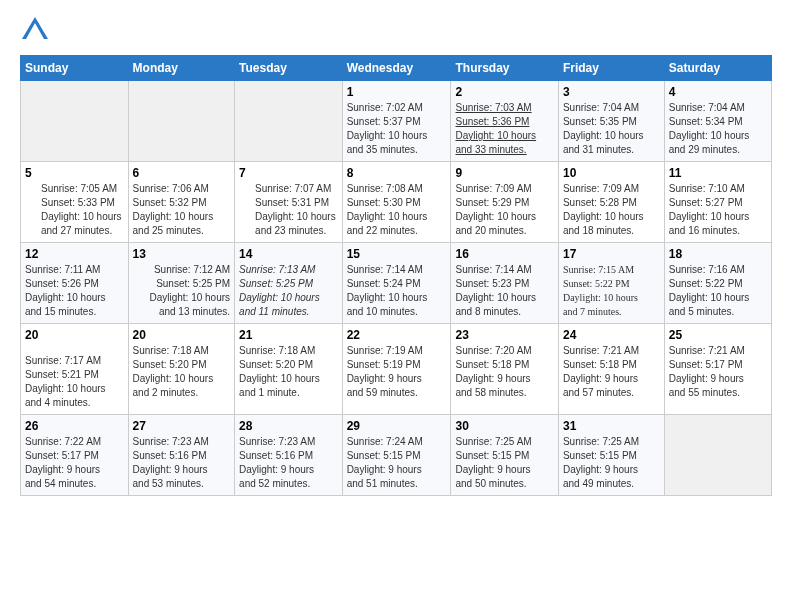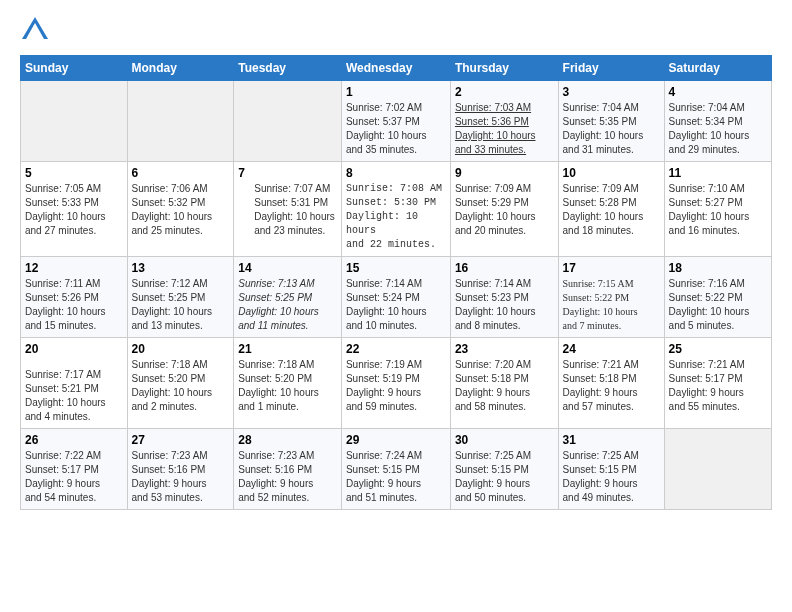--- a/index.html
+++ b/index.html
@@ -164,42 +164,42 @@
             <span class="day-number">4</span>
             <div class="day-info" style="white-space: pre-line;">Sunrise: 7:04 AM
 Sunset: 5:34 PM
 Daylight: 10 hours
 and 29 minutes.</div>
           </td>
         </tr>
         <tr>
           <td>
             <span class="day-number">5</span>
-            <div class="day-info" style="white-space: pre-line;">Sunrise: 7:05 AM
+            <div class="day-info" style="white-space: pre-line; margin-left: 16px;">Sunrise: 7:05 AM
 Sunset: 5:33 PM
 Daylight: 10 hours
 and 27 minutes.</div>
           </td>
           <td>
             <span class="day-number">6</span>
             <div class="day-info" style="white-space: pre-line;">Sunrise: 7:06 AM
 Sunset: 5:32 PM
 Daylight: 10 hours
 and 25 minutes.</div>
           </td>
           <td>
             <span class="day-number">7</span>
             <div class="day-info" style="white-space: pre-line; margin-left: 16px;">Sunrise: 7:07 AM
 Sunset: 5:31 PM
 Daylight: 10 hours
 and 23 minutes.</div>
           </td>
           <td>
             <span class="day-number">8</span>
-            <div class="day-info" style="white-space: pre-line; font-family: Liberation Mono, monospace;">Sunrise: 7:08 AM
+            <div class="day-info" style="white-space: pre-line;">Sunrise: 7:08 AM
 Sunset: 5:30 PM
 Daylight: 10 hours
 and 22 minutes.</div>
           </td>
           <td>
             <span class="day-number">9</span>
             <div class="day-info" style="white-space: pre-line;">Sunrise: 7:09 AM
 Sunset: 5:29 PM
 Daylight: 10 hours
 and 20 minutes.</div>
@@ -222,21 +222,21 @@
         <tr>
           <td>
             <span class="day-number">12</span>
             <div class="day-info" style="white-space: pre-line;">Sunrise: 7:11 AM
 Sunset: 5:26 PM
 Daylight: 10 hours
 and 15 minutes.</div>
           </td>
           <td>
             <span class="day-number">13</span>
-            <div class="day-info" style="white-space: pre-line;">Sunrise: 7:12 AM
+            <div class="day-info" style="white-space: pre-line; text-align: right;">Sunrise: 7:12 AM
 Sunset: 5:25 PM
 Daylight: 10 hours
 and 13 minutes.</div>
           </td>
           <td>
             <span class="day-number">14</span>
             <div class="day-info" style="white-space: pre-line; font-style: italic;">Sunrise: 7:13 AM
 Sunset: 5:25 PM
 Daylight: 10 hours
 and 11 minutes.</div>

